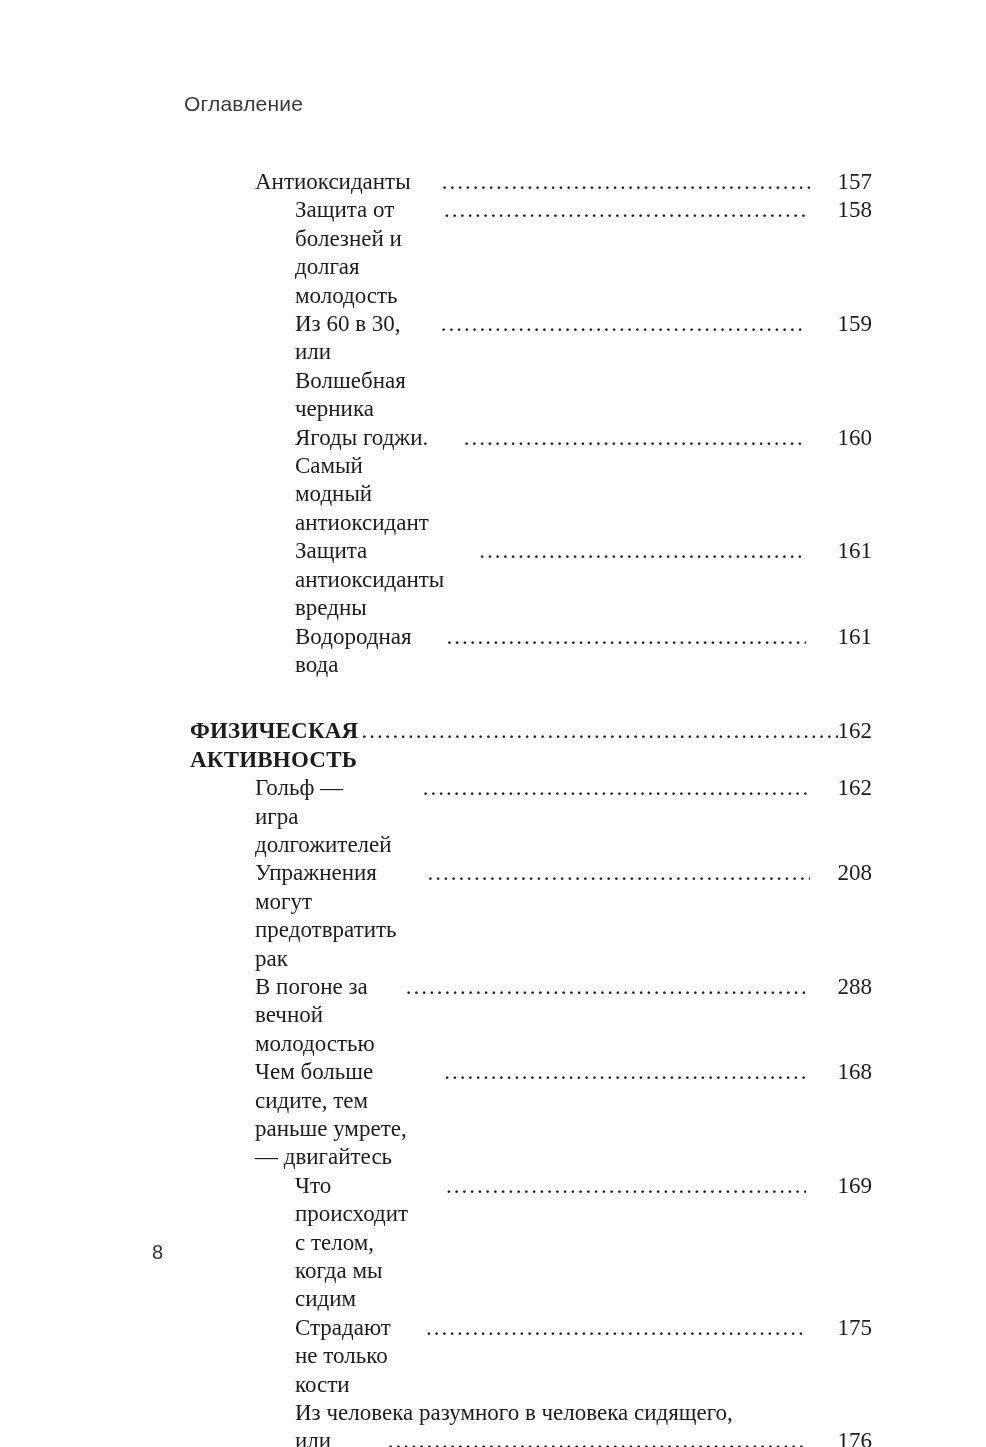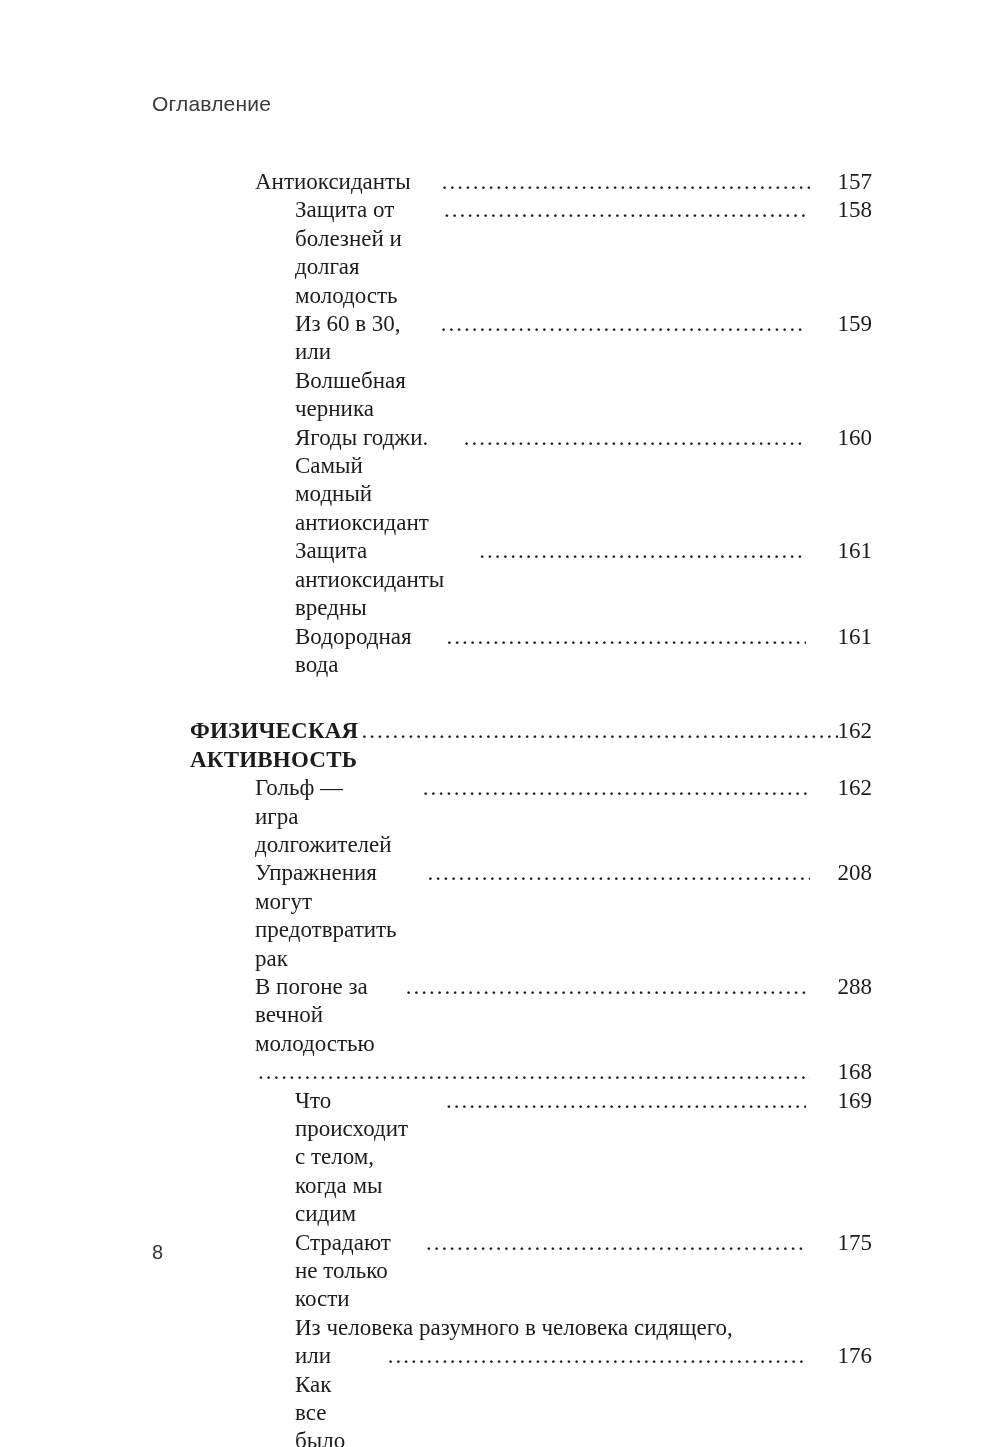--- a/index.html
+++ b/index.html
@@ -6,21 +6,21 @@
   body {
     width: 986px;
     height: 1447px;
     position: relative;
     background: #ffffff;
     font-family: "Liberation Serif", "DejaVu Serif", serif;
     overflow: hidden;
   }
   .running-header {
     position: absolute;
-    left: 152px;
+    left: 184px;
     top: 92px;
     font-family: "Liberation Sans", "DejaVu Sans", sans-serif;
     font-size: 21px;
     line-height: 24px;
     color: #3a3a3a;
     letter-spacing: 0.2px;
   }
   .folio {
     position: absolute;
     left: 152px;
@@ -121,20 +121,21 @@
     <span class="toc-title">Упражнения могут предотвратить рак</span>
     <span class="toc-dots"></span>
     <span class="toc-page">208</span>
   </div>
     <div class="toc-row level-1">
     <span class="toc-title">В погоне за вечной молодостью</span>
     <span class="toc-dots"></span>
     <span class="toc-page">288</span>
   </div>
     <div class="toc-row level-1">
+    <span class="toc-title">Чем больше сидите, тем раньше умрете, — двигайтесь</span>
     <span class="toc-dots"></span>
     <span class="toc-page">168</span>
   </div>
     <div class="toc-row level-2">
     <span class="toc-title">Что происходит с телом, когда мы сидим</span>
     <span class="toc-dots"></span>
     <span class="toc-page">169</span>
   </div>
     <div class="toc-row level-2">
     <span class="toc-title">Страдают не только кости</span>

